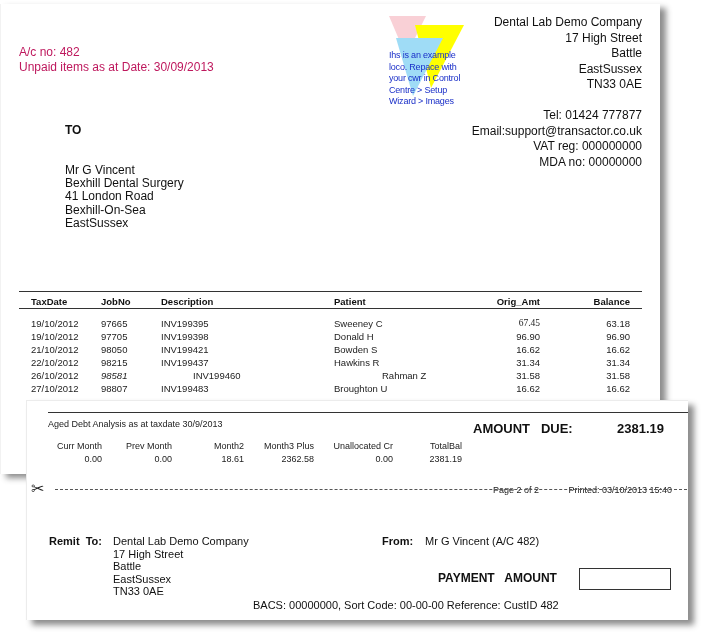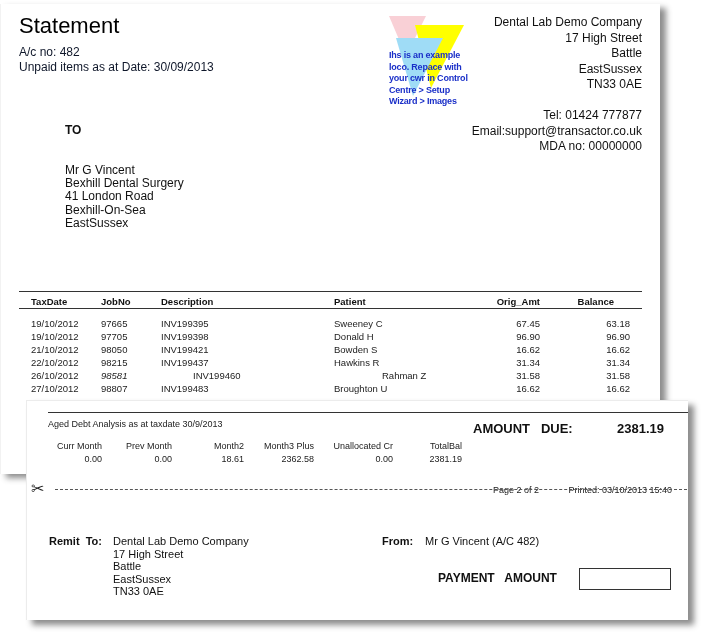--- a/index.html
+++ b/index.html
@@ -29,24 +29,24 @@
       left: 26px; top: 400px;
       width: 661px; height: 219px;
       box-shadow: 6px 5px 6px rgba(0,0,0,0.45);
       border-left: 1px solid #ececec;
       border-top: 1px solid #ececec;
     }
     .abs { position: absolute; white-space: nowrap; }
 
     
     .title { left: 18px; top: 9px; font-size: 22px; color: #000; }
-    .subline { left: 18px; font-size: 12px; color: #0f172a; }
-
-    
-    .logo { left: 385px; top: 12px; width: 90px; height: 90px; font-weight: bold; }
+    .subline { left: 18px; font-size: 12px; color: #be185d; }
+
+    
+    .logo { left: 385px; top: 12px; width: 90px; height: 90px; }
     .logo-text {
       position: absolute; left: 3px; top: 34px;
       font-size: 9px; line-height: 11.5px; color: #1a2fc8;
       white-space: nowrap; letter-spacing: -0.2px;
     }
 
     
     .company {
       right: 18px; top: 11px; text-align: right;
       font-size: 12px; line-height: 15.6px; color: #111;
@@ -74,21 +74,20 @@
     .pay-box {
       position: absolute; left: 552px; top: 167px; width: 90px; height: 20px;
       border: 1px solid #333; background: #fff;
     }
   </style>
 </head>
 <body>
 
 <div id="page1" class="page">
 
-  <div class="abs title">Statement</div>
   <div class="abs subline" style="top:41px;">A/c no: 482</div>
   <div class="abs subline" style="top:56px;">Unpaid items as at Date: 30/09/2013</div>
 
   <div class="abs logo">
     <svg width="90" height="90" viewBox="0 0 90 90" style="position:absolute;left:0;top:0;">
       <polygon points="3,0 40,0 20,40" fill="#f9d0d6"></polygon>
       <polygon points="29,9 78,9 45,72" fill="#ffff00"></polygon>
       <polygon points="10,22 57,22 27,80" fill="#9fdcf6"></polygon>
     </svg>
     <div class="logo-text">
@@ -102,47 +101,48 @@
 
   <div class="abs company">
     <div>Dental Lab Demo Company</div>
     <div>17 High Street</div>
     <div>Battle</div>
     <div>EastSussex</div>
     <div>TN33 0AE</div>
     <div style="height:15px;"></div>
     <div>Tel: 01424 777877</div>
     <div>Email:support@transactor.co.uk</div>
+    <div>VAT reg: 000000000</div>
     <div>MDA no: 00000000</div>
   </div>
 
   <div class="abs to-label">TO</div>
   <div class="abs to-addr">
     <div>Mr G Vincent</div>
     <div>Bexhill Dental Surgery</div>
     <div>41 London Road</div>
     <div>Bexhill-On-Sea</div>
     <div>EastSussex</div>
   </div>
 
   <div class="rule" style="left:18px; top:287px; width:623px;"></div>
   <div class="abs th" style="left:30px;">TaxDate</div>
   <div class="abs th" style="left:100px;text-align:center;">JobNo</div>
   <div class="abs th" style="left:160px;">Description</div>
   <div class="abs th" style="left:333px;">Patient</div>
   <div class="abs th" style="right:120px;">Orig_Amt</div>
-  <div class="abs th" style="right:46px;margin-left:48px;">Balance</div>
+  <div class="abs th" style="right:30px;margin-left:48px;">Balance</div>
   <div class="rule" style="left:18px; top:304px; width:623px;"></div>
 
   <div>
     <div class="abs td" style="left:30px; top:314px;">19/10/2012</div>
     <div class="abs td" style="left:100px; top:314px;">97665</div>
     <div class="abs td" style="left:160px; top:314px;">INV199395</div>
     <div class="abs td" style="left:333px; top:314px;">Sweeney  C</div>
-    <div class="abs td" style="right:120px; top:314px;">67.45</div>
+    <div class="abs td" style="right:120px; top:314px;font-family:Liberation Serif, serif;">67.45</div>
     <div class="abs td" style="right:30px; top:314px;">63.18</div>
   </div>
   <div>
     <div class="abs td" style="left:30px; top:327px;">19/10/2012</div>
     <div class="abs td" style="left:100px; top:327px;">97705</div>
     <div class="abs td" style="left:160px; top:327px;">INV199398</div>
     <div class="abs td" style="left:333px; top:327px;">Donald  H</div>
     <div class="abs td" style="right:120px; top:327px;">96.90</div>
     <div class="abs td" style="right:30px; top:327px;">96.90</div>
   </div>
@@ -216,13 +216,14 @@
     <div>EastSussex</div>
     <div>TN33 0AE</div>
   </div>
 
   <div class="abs remit-label" style="left:355px; top:134px;">From:</div>
   <div class="abs remit-text" style="left:398px; top:134px;">Mr G Vincent (A/C 482)</div>
 
   <div class="abs" style="left:411px; top:170px; font-size:12px; font-weight:bold; white-space:pre;">PAYMENT   AMOUNT</div>
   <div class="pay-box"></div>
 
+  <div class="abs remit-text" style="left:226px; top:198px;">BACS: 00000000, Sort Code: 00-00-00 Reference: CustID 482</div>
 </div>
 
 </body></html>

